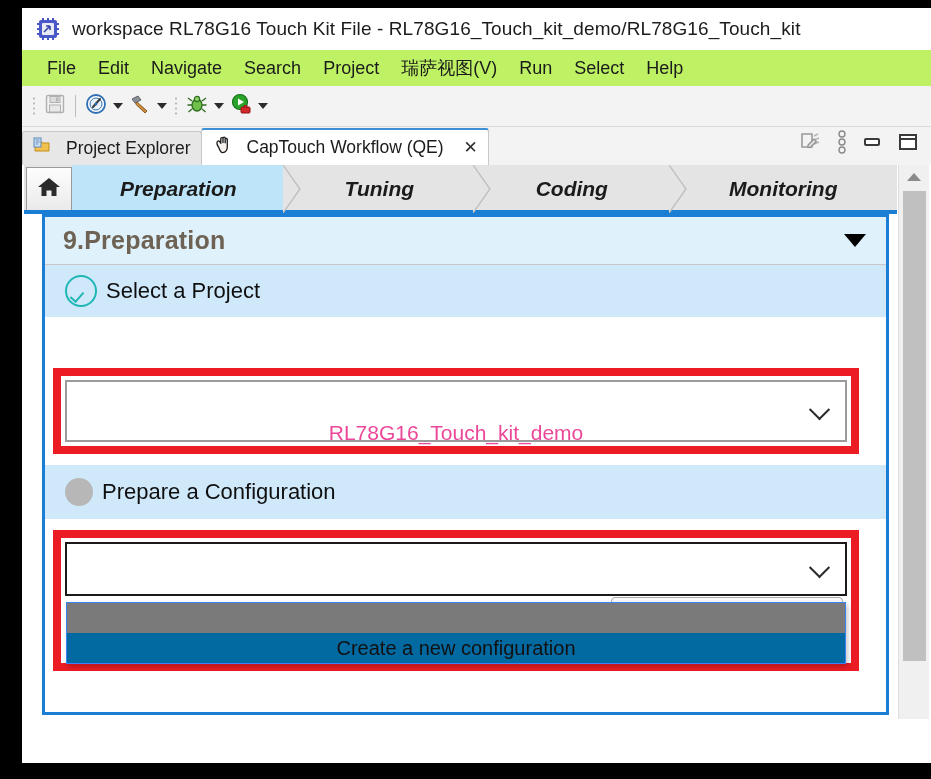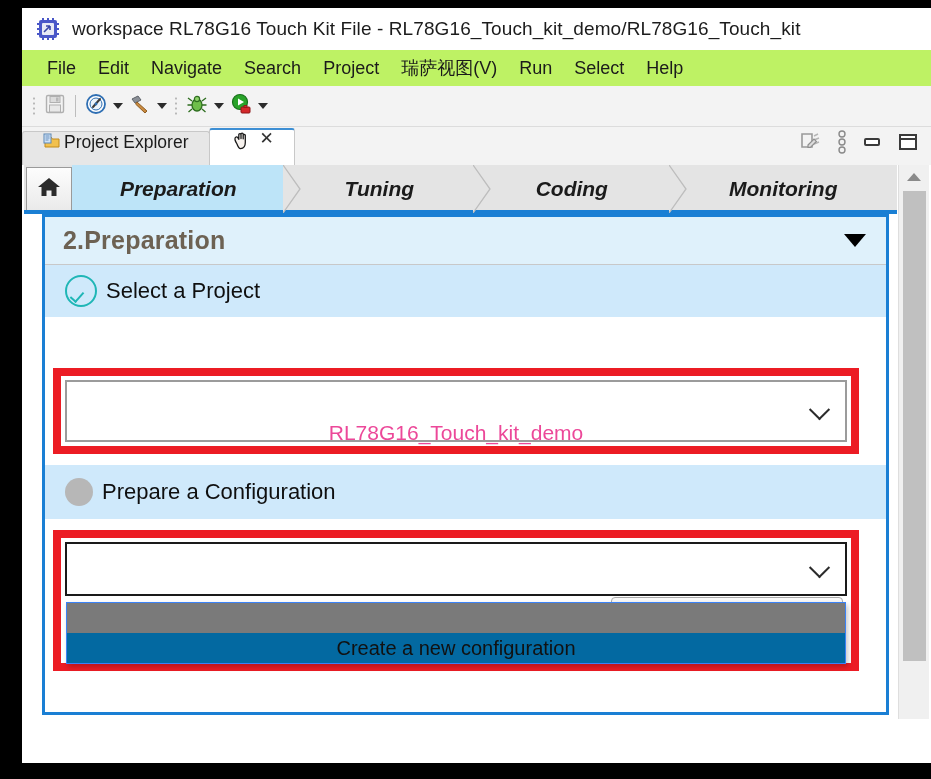--- a/index.html
+++ b/index.html
@@ -46,21 +46,21 @@
   .tb-sep{width:1px;height:22px;background:#bdbdbd;margin:0 6px;}
   .tb-arrow{width:16px;height:26px;display:flex;align-items:center;justify-content:center;}
   .caret-dn{width:0;height:0;border-left:5px solid transparent;border-right:5px solid transparent;border-top:6px solid #2b2b2b;}
 
   
   .tabstrip{
     height:38px;display:flex;align-items:flex-end;background:#f3f3f3;
     position:relative;
   }
   .tab{
-    height:33px;display:flex;gap:1px;padding:0 20px;
+    height:33px;display:flex;align-items:center;gap:13px;padding:0 10px;
     font-size:17.5px;color:#1b1b1b;border:1px solid #c8c8c8;border-bottom:none;
     background:#e7e7e7;margin-right:-1px;white-space:nowrap;
     border-radius:3px 3px 0 0;
   }
   .tab.active{
     background:#ffffff;border-top:2px solid #3d8fd4;height:35px;
   }
   .tab-close{font-size:17px;color:#333;margin-left:7px;line-height:1;}
   .tabstrip-right{
     margin-left:auto;display:flex;align-items:center;gap:14px;
@@ -289,20 +289,21 @@
     </div>
 
     <div class="tab active">
       <span>
         <svg width="22" height="22" viewBox="0 0 22 22">
           <path d="M7 14 C5 11 4 8 6 7 C7.4 6.4 8.3 8 8.8 9.3 L8.8 4.6 C8.8 3.3 11 3.3 11 4.6 L11 8.6
                    L11 4 C11 2.8 13.2 2.8 13.2 4 L13.2 8.8 L13.2 5.2 C13.2 4 15.3 4 15.3 5.2 L15.3 12.6
                    C15.3 16.4 13.2 18.6 10.6 18.6 C9 18.6 8 17 7 14 Z" fill="#f7f2ee" stroke="#1a1a1a" stroke-width="1.3" stroke-linejoin="round"></path>
         </svg>
       </span>
+      <span>CapTouch Workflow (QE)</span>
       <span class="tab-close">✕</span>
     </div>
 
     <div class="tabstrip-right">
       <span>
         <svg width="24" height="22" viewBox="0 0 24 22">
           <path d="M3 3 h10 v13 H3 Z" fill="none" stroke="#9a9a9a" stroke-width="1.6"></path>
           <path d="M15 5 l4 -2 M15 9 l5 -2 M15 13 l5 -2" stroke="#b5b5b5" stroke-width="1.4"></path>
           <path d="M9 14 l6 -6 l2.4 2.4 l-6 6 H9 Z" fill="#dcdcdc" stroke="#8f8f8f" stroke-width="1.2"></path>
         </svg>
@@ -375,21 +376,21 @@
     <div class="vscroll">
       <div class="up">
         <i class="tri-up"></i>
       </div>
       <div class="thumb"></div>
     </div>
 
     <div class="prep-panel">
 
       <div class="prep-header">
-        <span class="prep-title">2.Preparation</span>
+        <span class="prep-title">9.Preparation</span>
         <i class="tri-collapse"></i>
       </div>
 
       <div class="sub-head">
         <span class="check-ring"></span>
         <span class="sub-label">Select a Project</span>
       </div>
 
       <div style="height:304px;background:#ffffff;position:relative;">
 

